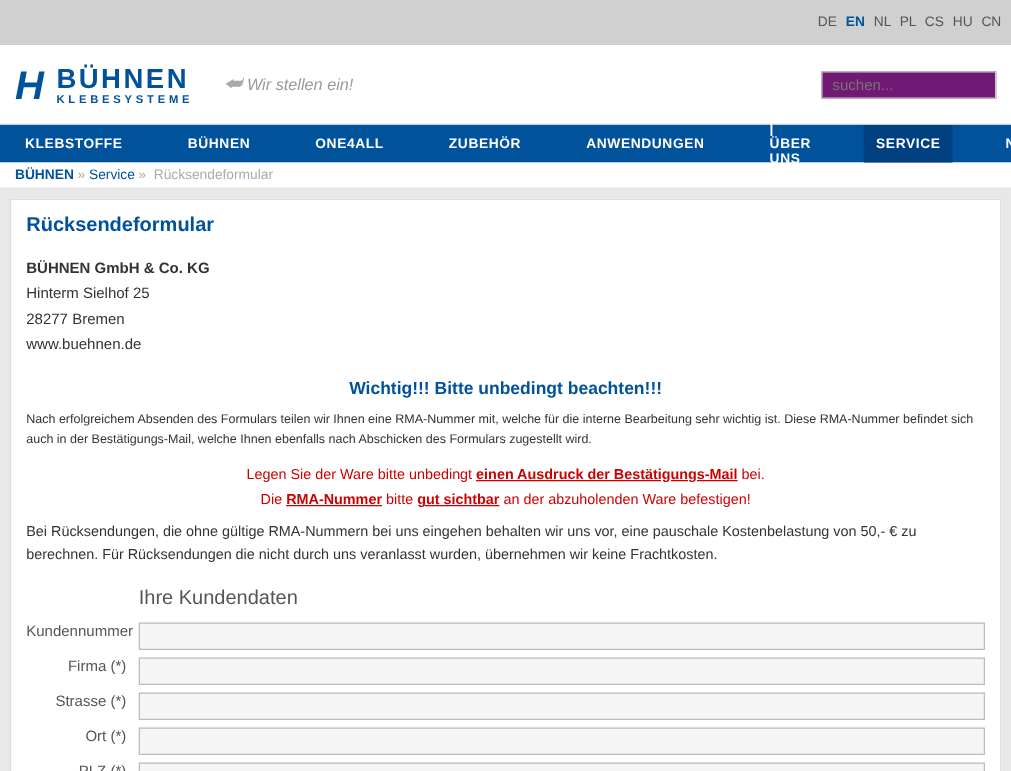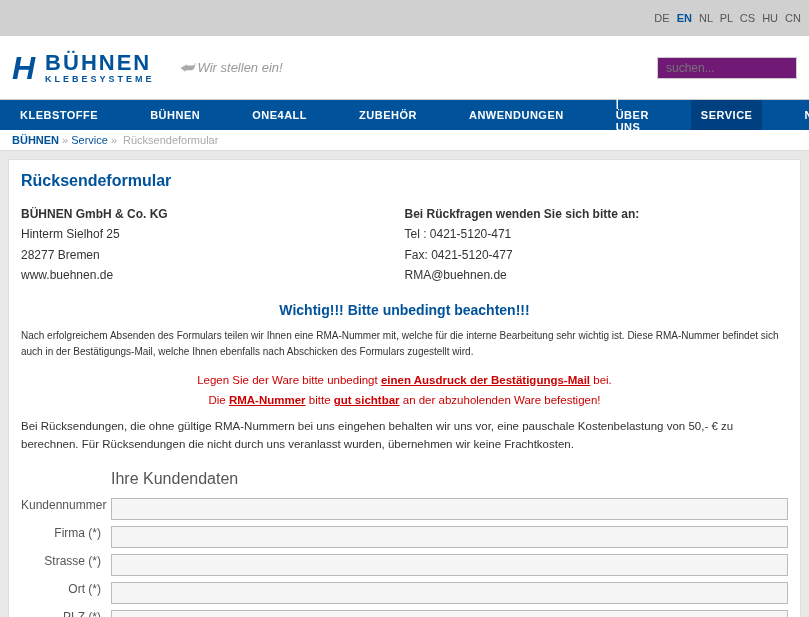--- a/index.html
+++ b/index.html
@@ -283,26 +283,20 @@
 <div id="main">
   <div id="form-title">Rücksendeformular</div>
 
   <div id="address-block">
     <div id="address-left">
       <strong>BÜHNEN GmbH &amp; Co. KG</strong><br>
       <span>Hinterm Sielhof 25</span><br>
       <span>28277 Bremen</span><br>
       <span>www.buehnen.de</span>
     </div>
-    <div id="address-right">
-      <strong>Bei Rückfragen wenden Sie sich bitte an:</strong><br>
-      <span>Tel : 0421-5120-471</span><br>
-      <span>Fax: 0421-5120-477</span><br>
-      <span>RMA@buehnen.de</span>
-    </div>
   </div>
 
   <div id="warning-title">Wichtig!!! Bitte unbedingt beachten!!!</div>
   <div id="warning-text">Nach erfolgreichem Absenden des Formulars teilen wir Ihnen eine RMA-Nummer mit, welche für die interne Bearbeitung sehr wichtig ist. Diese RMA-Nummer befindet sich auch in der Bestätigungs-Mail, welche Ihnen ebenfalls nach Abschicken des Formulars zugestellt wird.</div>
   <div id="warning-red">
     <span>Legen Sie der Ware bitte unbedingt <u><strong>einen Ausdruck der Bestätigungs-Mail</strong></u> bei.</span><br>
     <span>Die <u><strong>RMA-Nummer</strong></u> bitte <u><strong>gut sichtbar</strong></u> an der abzuholenden Ware befestigen!</span>
   </div>
   <div id="warning-note">Bei Rücksendungen, die ohne gültige RMA-Nummern bei uns eingehen behalten wir uns vor, eine pauschale Kostenbelastung von 50,- € zu berechnen. Für Rücksendungen die nicht durch uns veranlasst wurden, übernehmen wir keine Frachtkosten.</div>
 

